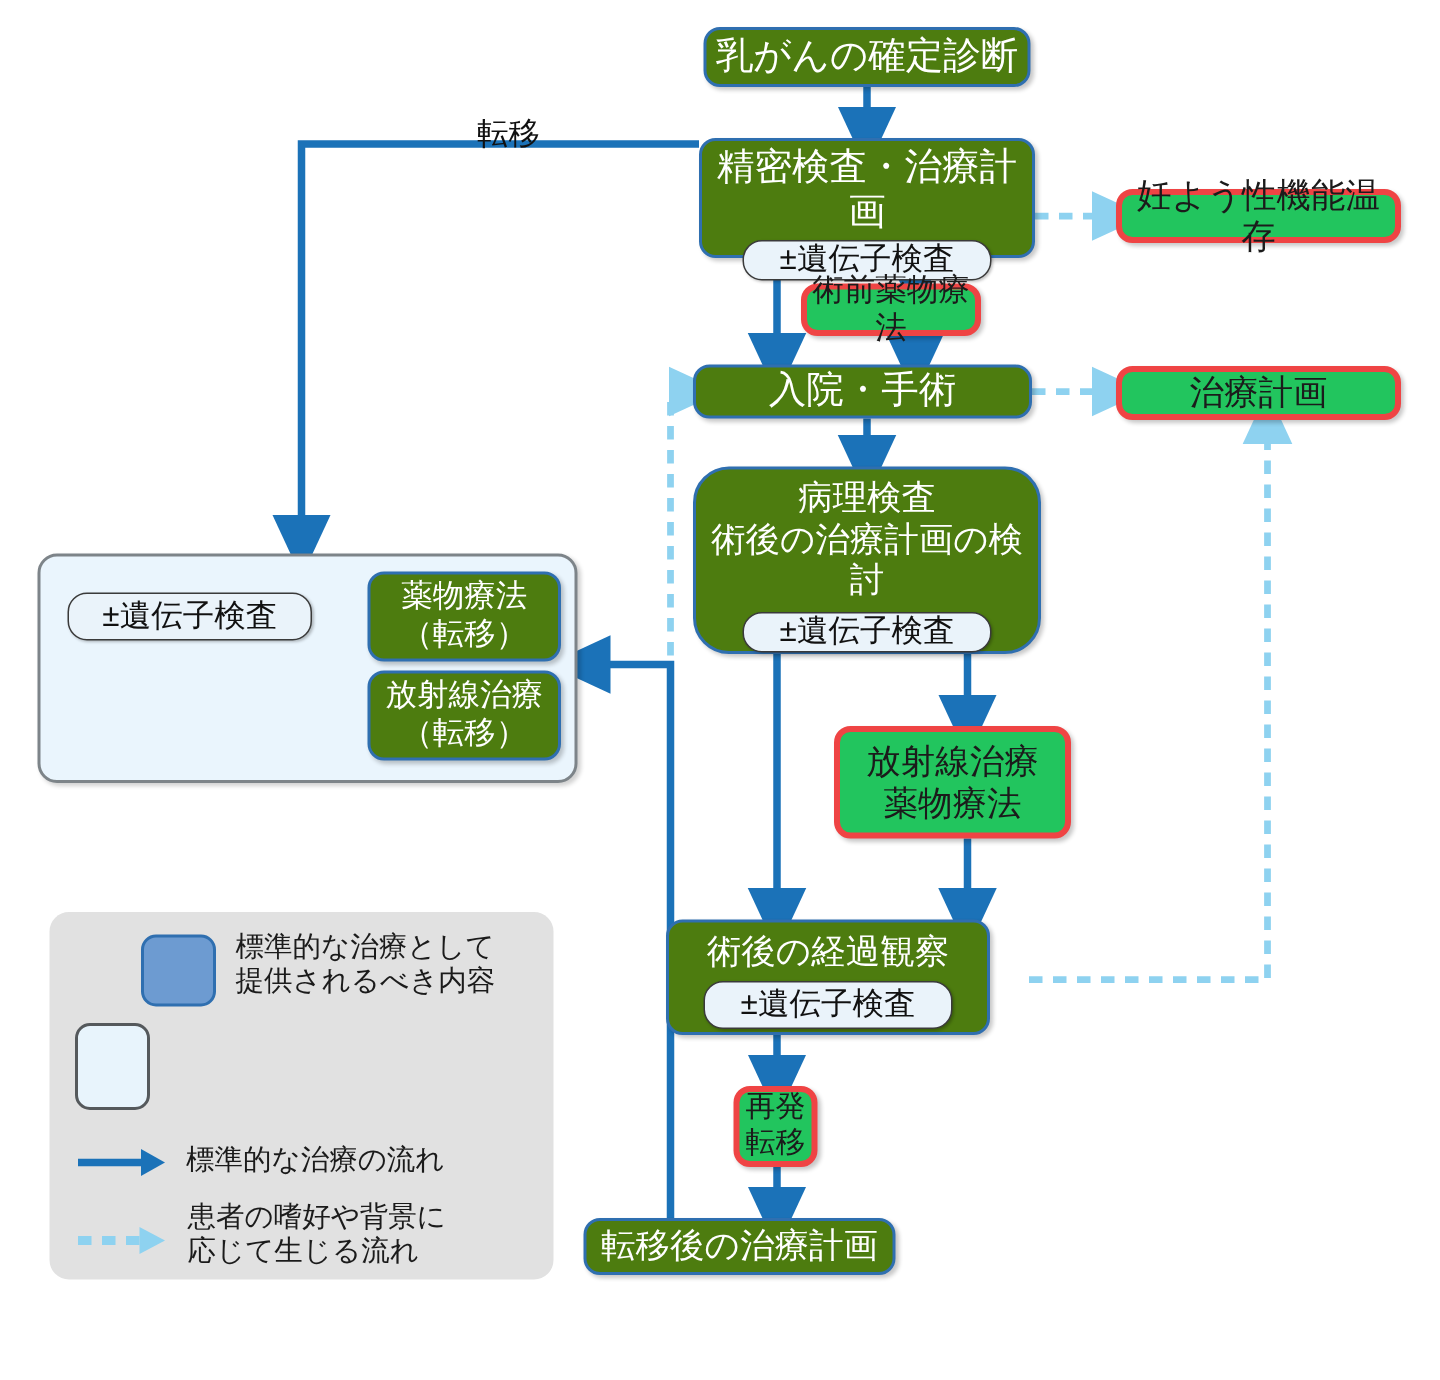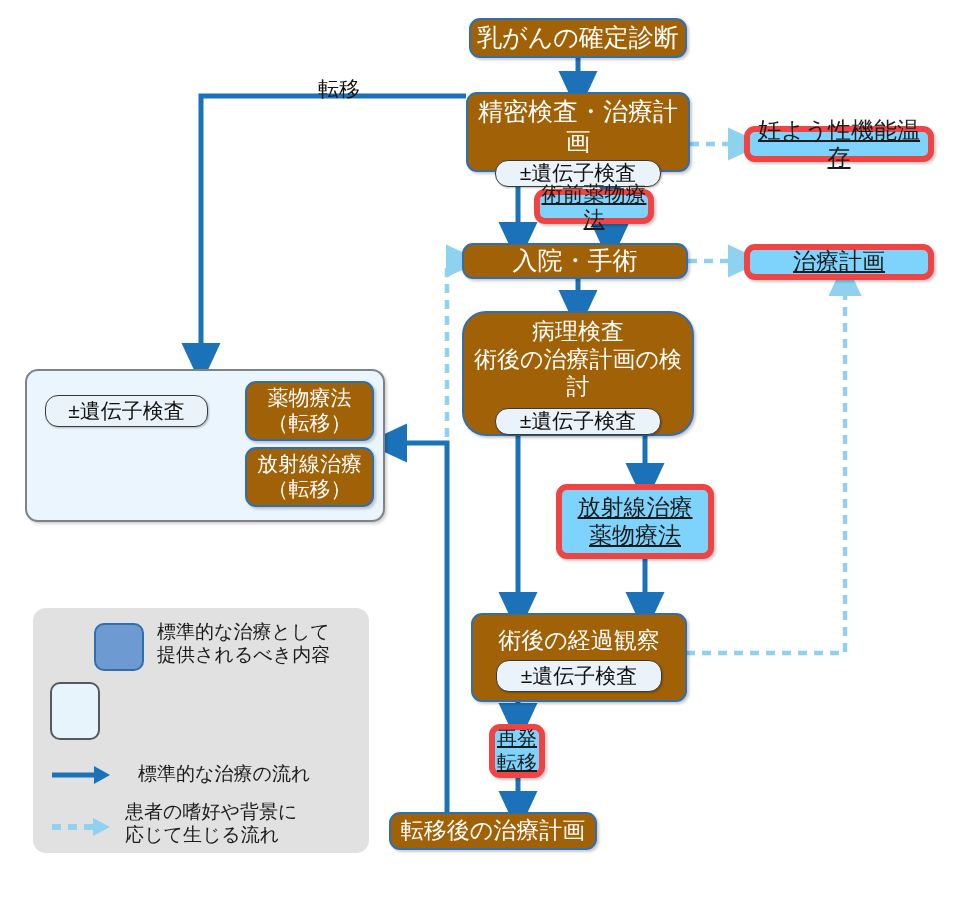--- a/index.html
+++ b/index.html
@@ -5,25 +5,25 @@
   html,body{margin:0;padding:0;background:#ffffff;}
   body{width:960px;height:920px;overflow:hidden;
        font-family:"Liberation Sans","DejaVu Sans",sans-serif;}
   #stage{position:relative;width:960px;height:920px;}
   svg#wires{position:absolute;left:0;top:0;width:960px;height:920px;}
 
   .node{position:absolute;box-sizing:border-box;display:flex;
         flex-direction:column;align-items:center;justify-content:center;
         text-align:center;line-height:1.18;}
   
-  .prim{background:#a16207;border:2px solid #2f6fb0;border-radius:11px;
+  .prim{background:#4d7c0f;border:2px solid #2f6fb0;border-radius:11px;
         color:#ffffff;box-shadow:2px 2px 3px rgba(0,0,0,.22);}
   
-  .opt{background:#7dd3fc;border:6px solid #ef4444;border-radius:11px;
-       color:#1b1b1b;box-shadow:2px 2px 3px rgba(0,0,0,.22);text-decoration:underline;}
+  .opt{background:#22c55e;border:4px solid #ef4444;border-radius:11px;
+       color:#1b1b1b;box-shadow:2px 2px 3px rgba(0,0,0,.22);}
   
   .panel{background:#eaf5fd;border:2px solid #7d8489;border-radius:13px;
          box-shadow:2px 2px 3px rgba(0,0,0,.18);}
   
   .pill{background:#eaf3fa;border:1.6px solid #3a3a3a;border-radius:13px;
         color:#111111;display:flex;align-items:center;justify-content:center;
         box-shadow:1px 1px 2px rgba(0,0,0,.25);}
 
   .t26{font-size:25px;}
   .t23{font-size:23px;}
@@ -128,21 +128,21 @@
     <span class="t23">病理検査</span>
     <span class="t23">術後の治療計画の検討</span>
     <span class="pill t21" style="width:164px;height:30px;margin-top:8px;">±遺伝子検査</span>
   </div>
 
   <div class="node opt t23" style="left:556px;top:484px;width:158px;height:75px;">
     <span>放射線治療</span>
     <span>薬物療法</span>
   </div>
 
-  <div class="node prim" style="left:471px;top:613px;width:216px;height:89px;padding-top:4px;">
+  <div class="node prim" style="left:444px;top:613px;width:216px;height:77px;padding-top:4px;">
     <span class="t23">術後の経過観察</span>
     <span class="pill t21" style="width:164px;height:30px;margin-top:6px;">±遺伝子検査</span>
   </div>
 
   <div class="node opt t20" style="left:489px;top:724px;width:56px;height:54px;">
     <span>再発</span>
     <span>転移</span>
   </div>
 
   <div class="node prim t23" style="left:389px;top:812px;width:208px;height:38px;">
@@ -177,21 +177,21 @@
       <span class="sw sw-opt" style="height:54px;margin-top:6px;"></span>
     </div>
 
     <div class="lg-row" style="left:17px;top:152px;">
       <span class="sw-line">
         <svg width="62" height="30" viewBox="0 0 62 30" xmlns="http://www.w3.org/2000/svg">
           <path d="M2,15 L46,15" stroke="#1b72b8" stroke-width="5" fill="none"></path>
           <path d="M44,6 L60,15 L44,24 z" fill="#1b72b8"></path>
         </svg>
       </span>
-      <span class="lg-text" style="margin-left:26px;margin-top:2px;">標準的な治療の流れ</span>
+      <span class="lg-text" style="margin-left:12px;margin-top:2px;">標準的な治療の流れ</span>
     </div>
 
     <div class="lg-row" style="left:17px;top:192px;">
       <span class="sw-line" style="margin-top:12px;">
         <svg width="62" height="30" viewBox="0 0 62 30" xmlns="http://www.w3.org/2000/svg">
           <path d="M2,15 L44,15" stroke="#8ed2f0" stroke-width="6" fill="none" stroke-dasharray="9 7"></path>
           <path d="M43,6 L60,15 L43,24 z" fill="#8ed2f0"></path>
         </svg>
       </span>
       <span class="lg-text" style="margin-left:13px;margin-top:0px;">患者の嗜好や背景に

